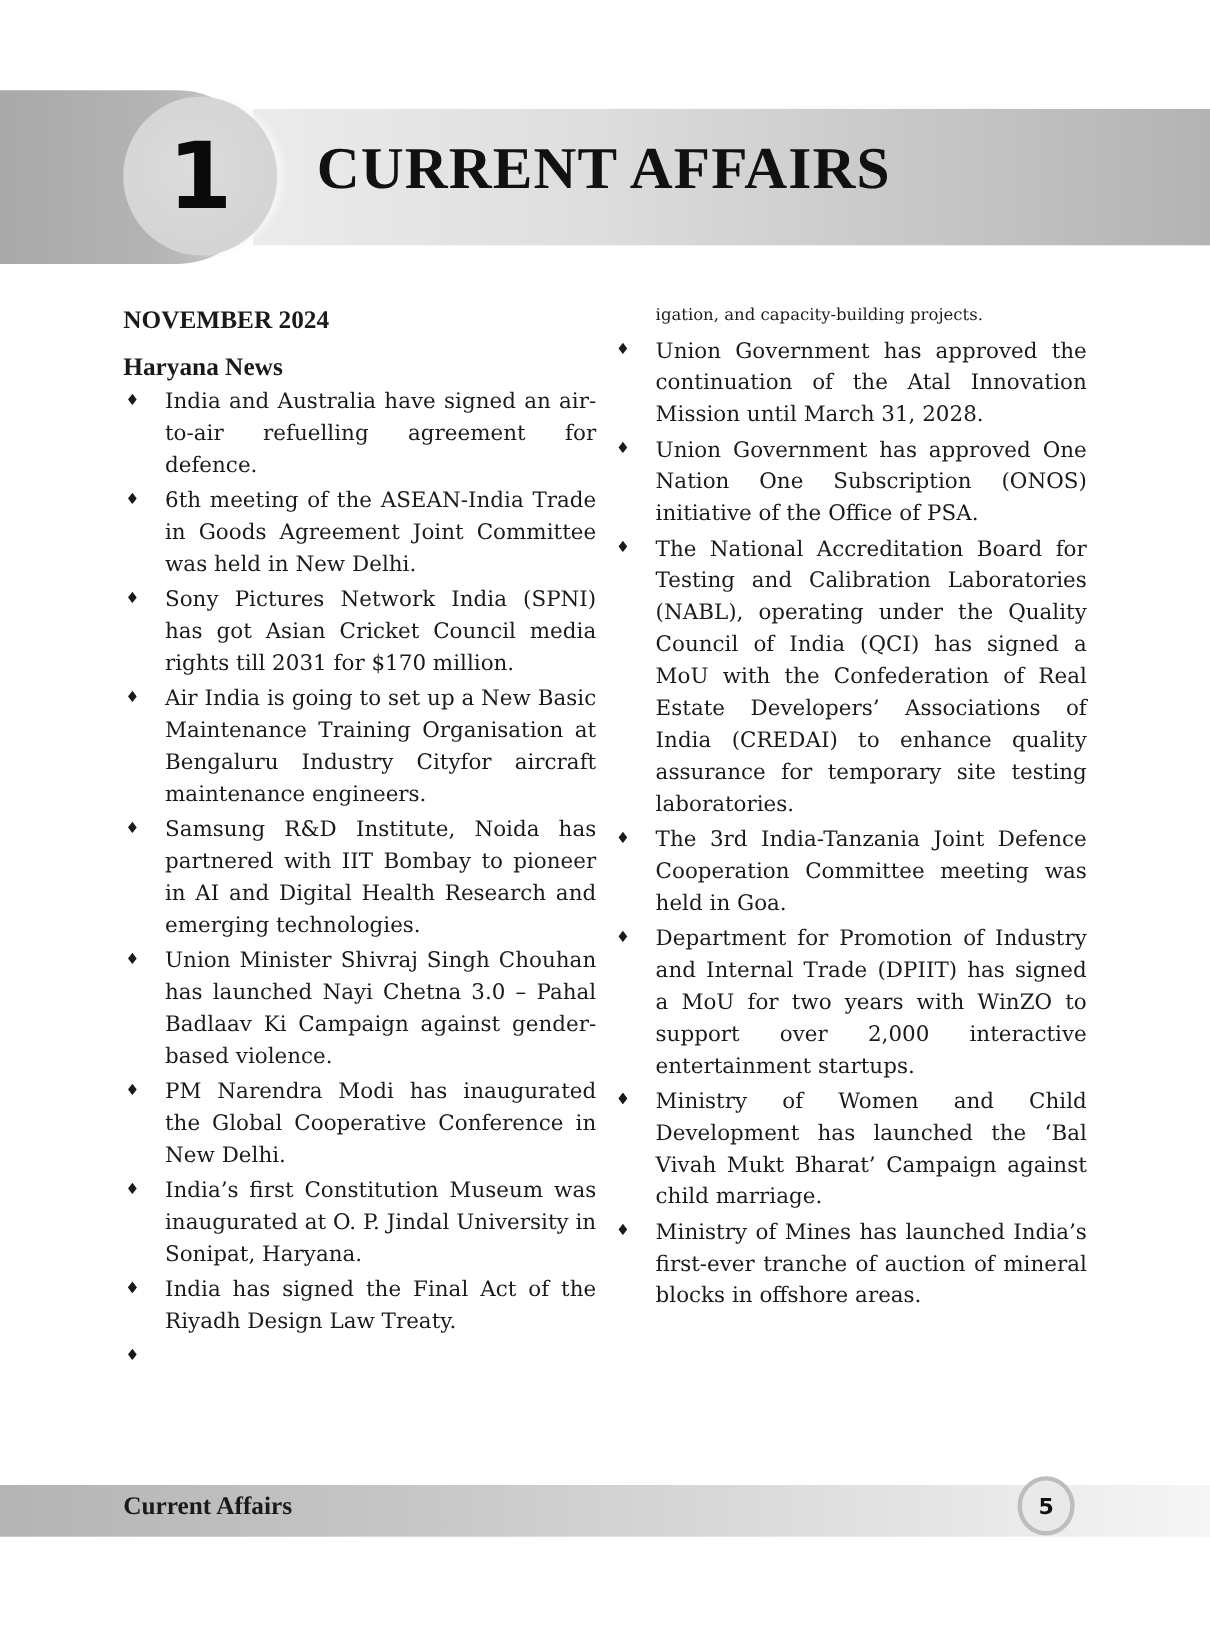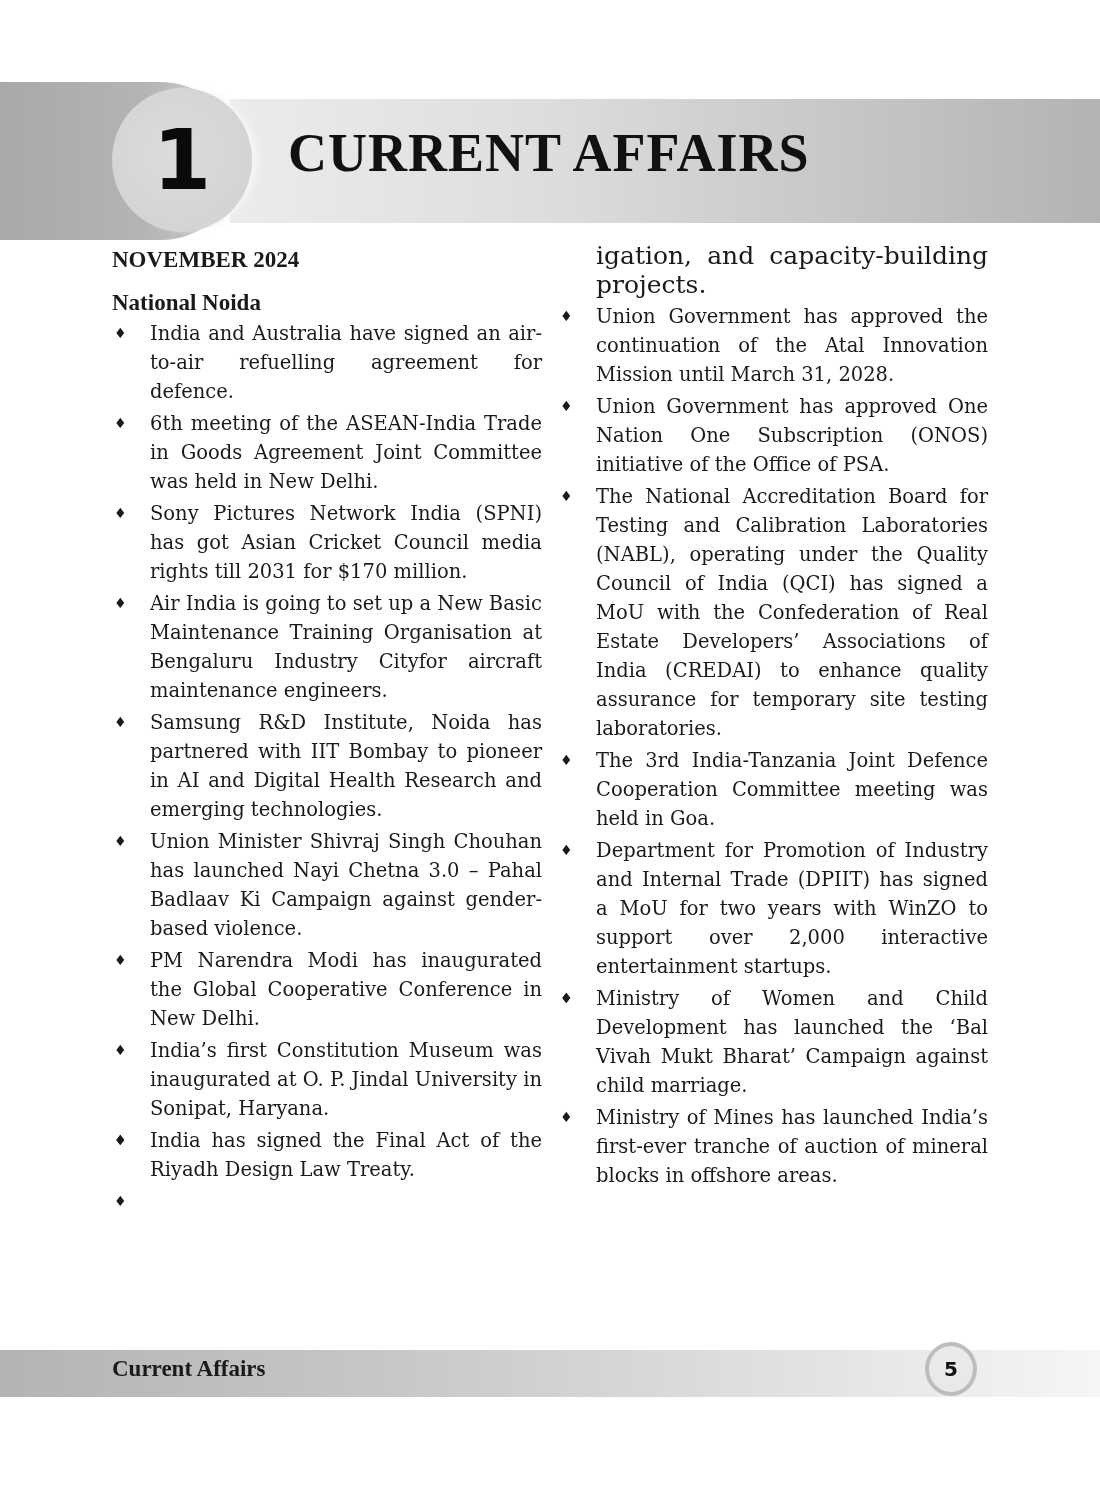--- a/index.html
+++ b/index.html
@@ -11,51 +11,51 @@
   .hdr-band { position:absolute; left:230px; top:99px; width:870px; height:124px;
               background:linear-gradient(90deg,#ececec 0%,#dedede 35%,#c7c7c7 70%,#b3b3b3 100%); }
   .chap-circle { position:absolute; left:112px; top:88px; width:140px; height:144px; border-radius:50%;
                  background:radial-gradient(circle at 45% 45%,#dcdcdc 0%,#d4d4d4 70%,#e6e6e6 100%);
                  box-shadow: 8px 0 6px -2px rgba(245,245,245,0.9); }
   .chap-num { position:absolute; left:112px; top:88px; width:140px; height:144px;
               font-family:"DejaVu Sans", sans-serif; font-weight:bold; font-size:84px;
               display:flex; align-items:center; justify-content:center; color:#0a0a0a; }
   .chap-title { position:absolute; left:288px; top:122px; font-family:"Liberation Serif", serif;
                 font-weight:bold; font-size:54px; letter-spacing:1px; color:#111; }
-  .col { position:absolute; top:241px; width:430px; font-size:21.2px; line-height:29px;
+  .col { position:absolute; top:272px; width:430px; font-size:21.2px; line-height:29px;
          font-family:"DejaVu Serif", serif; }
   .col-left { left:112px; }
   .col-right { left:558px; }
   .month { font-family:"Liberation Serif", serif; font-weight:bold; font-size:23px; margin:4px 0 14px 0; }
   .section { font-family:"Liberation Serif", serif; font-weight:bold; font-size:23px; margin:0 0 2px 0; }
   ul { list-style:none; margin:0; padding:0; }
   li { position:relative; padding-left:38px; text-align:justify; margin-bottom:3px; font-size:19.5px; }
   li .bullet { position:absolute; left:2px; top:0; font-size:14px; font-family:"DejaVu Sans", sans-serif; }
-  .cont { padding-left:38px; text-align:justify; font-size:25px; margin-bottom:3px; }
+  .cont { padding-left:38px; text-align:justify; font-size:15px; margin-bottom:3px; }
   .ftr-band { position:absolute; left:0; top:1350px; width:1100px; height:47px;
               background:linear-gradient(90deg,#b4b4b4 0%,#c7c7c7 35%,#e0e0e0 70%,#f6f6f6 100%); }
   .ftr-title { position:absolute; left:112px; top:1356px; font-family:"Liberation Serif", serif;
                font-weight:bold; font-size:23px; color:#1a1a1a; }
   .page-circle { position:absolute; left:925px; top:1342px; width:52px; height:54px; border-radius:50%;
                  background:#e9e9e9; border:4px solid #bdbdbd; box-sizing:border-box;
                  display:flex; align-items:center; justify-content:center;
                  font-family:"DejaVu Sans", sans-serif; font-weight:bold; font-size:20px; color:#111; }
 </style>
 </head>
 <body>
 
 <div class="hdr-left"></div>
 <div class="hdr-band"></div>
 <div class="chap-circle"></div>
 <div class="chap-num">1</div>
 <div class="chap-title">CURRENT AFFAIRS</div>
 
 <div class="col col-left">
   <div class="month">NOVEMBER 2024</div>
-  <div class="section">National Noida</div>
+  <div class="section">Haryana News</div>
   <ul>
     <li><span class="bullet">♦</span><span>India and Australia have signed an air-to-air refuelling agreement for defence.</span></li>
     <li><span class="bullet">♦</span><span>6th meeting of the ASEAN-India Trade in Goods Agreement Joint Committee was held in New Delhi.</span></li>
     <li><span class="bullet">♦</span><span>Sony Pictures Network India (SPNI) has got Asian Cricket Council media rights till 2031 for $170 million.</span></li>
     <li><span class="bullet">♦</span><span>Air India is going to set up a New Basic Maintenance Training Organisation at Bengaluru Industry Cityfor aircraft maintenance engineers.</span></li>
     <li><span class="bullet">♦</span><span>Samsung R&amp;D Institute, Noida has partnered with IIT Bombay to pioneer in AI and Digital Health Research and emerging technologies.</span></li>
     <li><span class="bullet">♦</span><span>Union Minister Shivraj Singh Chouhan has launched Nayi Chetna 3.0 – Pahal Badlaav Ki Campaign against gender-based violence.</span></li>
     <li><span class="bullet">♦</span><span>PM Narendra Modi has inaugurated the Global Cooperative Conference in New Delhi.</span></li>
     <li><span class="bullet">♦</span><span>India’s first Constitution Museum was inaugurated at O. P. Jindal University in Sonipat, Haryana.</span></li>
     <li><span class="bullet">♦</span></li>

